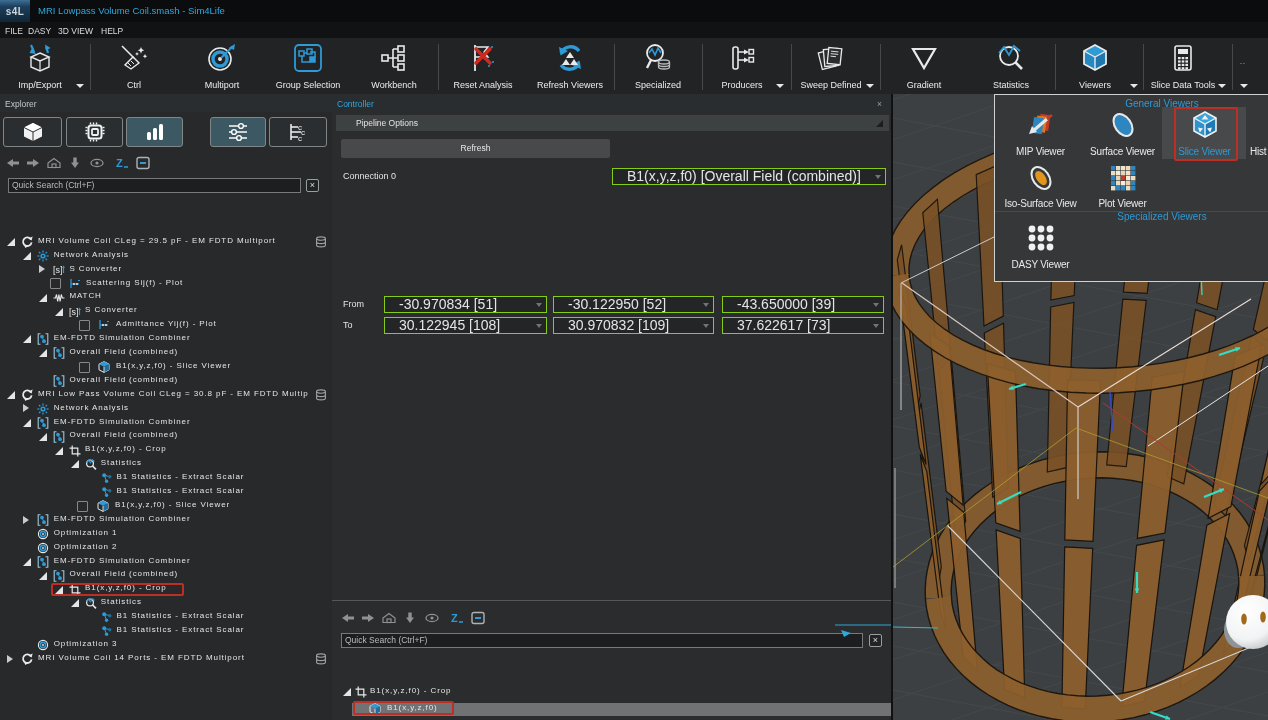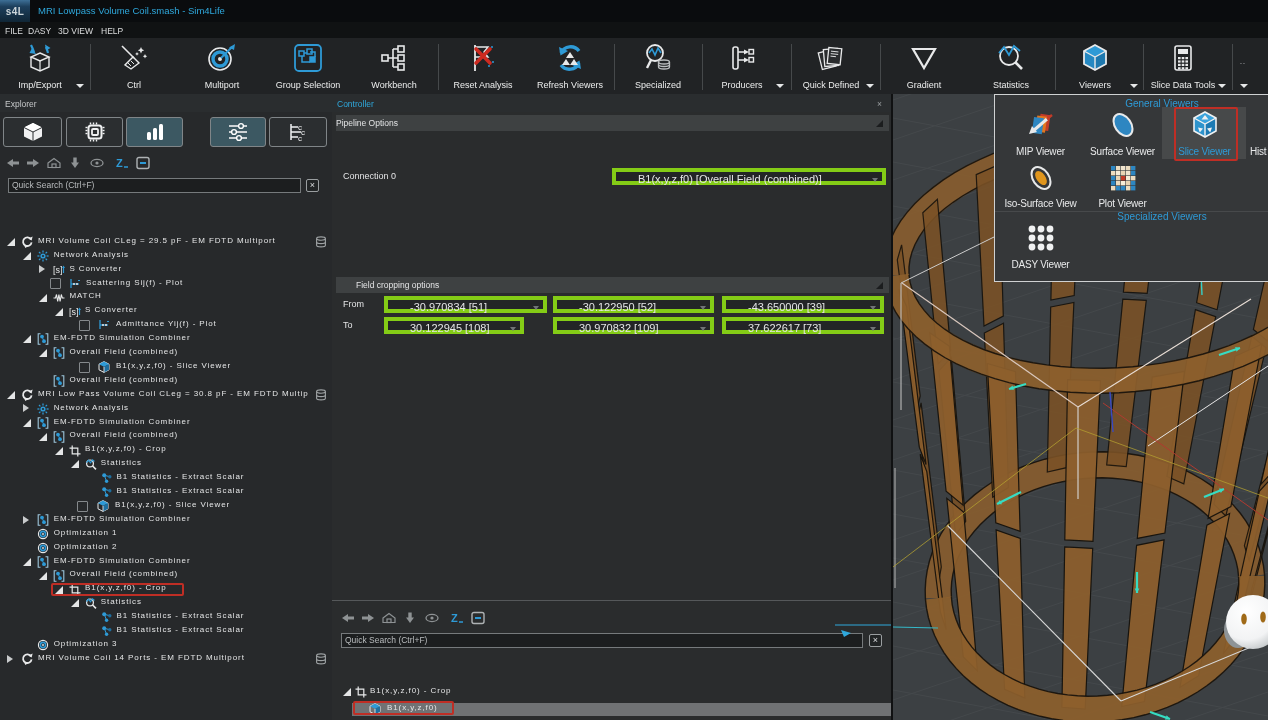--- a/index.html
+++ b/index.html
@@ -28,21 +28,21 @@
 .ti{position:absolute;width:12px;height:12px}
 .tl{position:absolute;color:#e4e5e6;font-size:8px;letter-spacing:0.9px;white-space:nowrap}
 .chk{position:absolute;width:11px;height:11px;border:1px solid #85898c;border-radius:1px}
 .redbox{position:absolute;border:2px solid #bf2e25;border-radius:2px}
 
 #controller{position:absolute;left:332px;top:94px;width:561px;height:626px;background:#2a2c2d;border-right:2px solid #101112}
 #controller .hdr{position:absolute;left:0;top:0;width:100%;height:18px;background:#2a2d2f;color:#2fa8dc;font-size:8.5px}
 .secbar{position:absolute;left:4px;width:553px;height:16px;background:#3e4142;color:#e3e4e5;font-size:8.5px;line-height:16px}
 .secbar .tri{position:absolute;right:6px;top:5px;width:0;height:0;border-left:7px solid transparent;border-bottom:7px solid #1b1d1e}
 .btn{position:absolute;background:#47494b;color:#e8e9ea;font-size:8.5px;text-align:center;border-radius:2px}
-.combo{position:absolute;height:17px;background:#232526;border:4px solid #84cc16;color:#e4e5e6;font-size:11px;line-height:15px;padding-left:22px;white-space:nowrap}
+.combo{position:absolute;height:17px;background:#232526;border:1px solid #84cc16;color:#e4e5e6;font-size:14px;line-height:15px;padding-left:14px;white-space:nowrap}
 .combo .ca{position:absolute;right:4px;top:6px;width:0;height:0;border-left:3.5px solid transparent;border-right:3.5px solid transparent;border-top:4px solid #707476}
 .lbl9{position:absolute;color:#e3e4e5;font-size:9px}
 
 #popup{position:absolute;left:994px;top:94px;width:274px;height:188px;background:#353739;border:1px solid #cfd1d2;border-right:none;overflow:hidden}
 #popup .sect{position:absolute;width:340px;text-align:center;color:#2e9ad6;font-size:10px}
 #popup .plbl{position:absolute;width:110px;text-align:center;color:#e8e9ea;font-size:10px;letter-spacing:-0.2px}
 #popup .pico{position:absolute;width:28px;height:28px}
 </style></head>
 <body>
 
@@ -248,21 +248,21 @@
         <rect x="4" y="8" width="14" height="17" transform="rotate(-14 11 16)"></rect>
         <rect x="8" y="6" width="14" height="17" transform="rotate(-5 15 14)"></rect>
         <rect x="12" y="5" width="13" height="16" transform="rotate(6 18 13)"></rect>
       </g>
       <g stroke="#e8e9ea" stroke-width="0.9" transform="rotate(6 18 13)">
         <line x1="14.5" y1="8.5" x2="22" y2="8.5"></line>
         <line x1="14.5" y1="11" x2="22" y2="11"></line>
         <line x1="14.5" y1="13.5" x2="20" y2="13.5"></line>
       </g>
     </svg>
-    <div class="tbl" style="left:761px">Quick Defined</div>
+    <div class="tbl" style="left:761px">Sweep Defined</div>
     <svg class="tbi" style="left:909px" viewBox="0 0 30 30">
       <polygon points="4,6 26,6 15,25" fill="none" stroke="#e8e9ea" stroke-width="2.2"></polygon>
     </svg>
     <div class="tbl" style="left:854px">Gradient</div>
     <svg class="tbi" style="left:996px" viewBox="0 0 30 30">
       <circle cx="13" cy="13" r="9" fill="none" stroke="#e8e9ea" stroke-width="1.8"></circle>
       <line x1="19.5" y1="19.5" x2="26" y2="26" stroke="#e8e9ea" stroke-width="2.6"></line>
       <path d="M3 10 L8 4 L13 12 L18 3 L24 8" fill="none" stroke="#2e9ad6" stroke-width="1.8"></path>
     </svg>
     <div class="tbl" style="left:941px">Statistics</div>
@@ -697,30 +697,30 @@
     </svg>
 
 <div class="redbox" style="left:51px;top:489px;width:133px;height:13px"></div>
 </div>
 
 <div id="controller">
 <div class="hdr">
       <span style="position:absolute;left:5px;top:5px">Controller</span>
       <span style="position:absolute;right:9px;top:5px;color:#9a9ea0">×</span>
     </div>
-<div class="secbar" style="top:21px"><span style="">Pipeline Options</span><span class="tri"></span></div>
+<div class="secbar" style="top:21px"><span style="margin-left:20px">Pipeline Options</span><span class="tri"></span></div>
+<div class="btn" style="left:9px;top:45px;width:269px;height:19px;line-height:19px">Refresh</div>
 <div class="lbl9" style="left:11px;top:77px">Connection 0</div>
 <div class="combo" style="left:280px;top:74px;width:274px">B1(x,y,z,f0) [Overall Field (combined)]<span class="ca"></span></div>
-<div class="secbar" style="top:183px"><span style="margin-left:20px">Field cropping options</span><span class="tri"></span></div>
 <div class="lbl9" style="left:11px;top:205px">From</div>
 <div class="combo" style="left:52px;top:202px;width:163px">-30.970834 [51]<span class="ca"></span></div>
 <div class="combo" style="left:221px;top:202px;width:161px">-30.122950 [52]<span class="ca"></span></div>
 <div class="combo" style="left:390px;top:202px;width:162px">-43.650000 [39]<span class="ca"></span></div>
 <div class="lbl9" style="left:11px;top:226px">To</div>
-<div class="combo" style="left:52px;top:223px;width:140px">30.122945 [108]<span class="ca"></span></div>
+<div class="combo" style="left:52px;top:223px;width:163px">30.122945 [108]<span class="ca"></span></div>
 <div class="combo" style="left:221px;top:223px;width:161px">30.970832 [109]<span class="ca"></span></div>
 <div class="combo" style="left:390px;top:223px;width:162px">37.622617 [73]<span class="ca"></span></div>
 <div style="position:absolute;left:0;top:506px;width:559px;height:1px;background:#55585a"></div>
 <svg style="position:absolute;left:9px;top:517px;width:145px;height:14px" viewBox="0 0 145 14">
       <g fill="#8e9294">
         <path d="M1 7 L7 3 V5.5 H13 V8.5 H7 V11 Z"></path>
         <path d="M33 7 L27 3 V5.5 H21 V8.5 H27 V11 Z"></path>
       </g>
 <g fill="none" stroke="#8e9294" stroke-width="1.2">
         <path d="M42 7 L48 2.5 L54 7 V11.5 H42 Z"></path>

